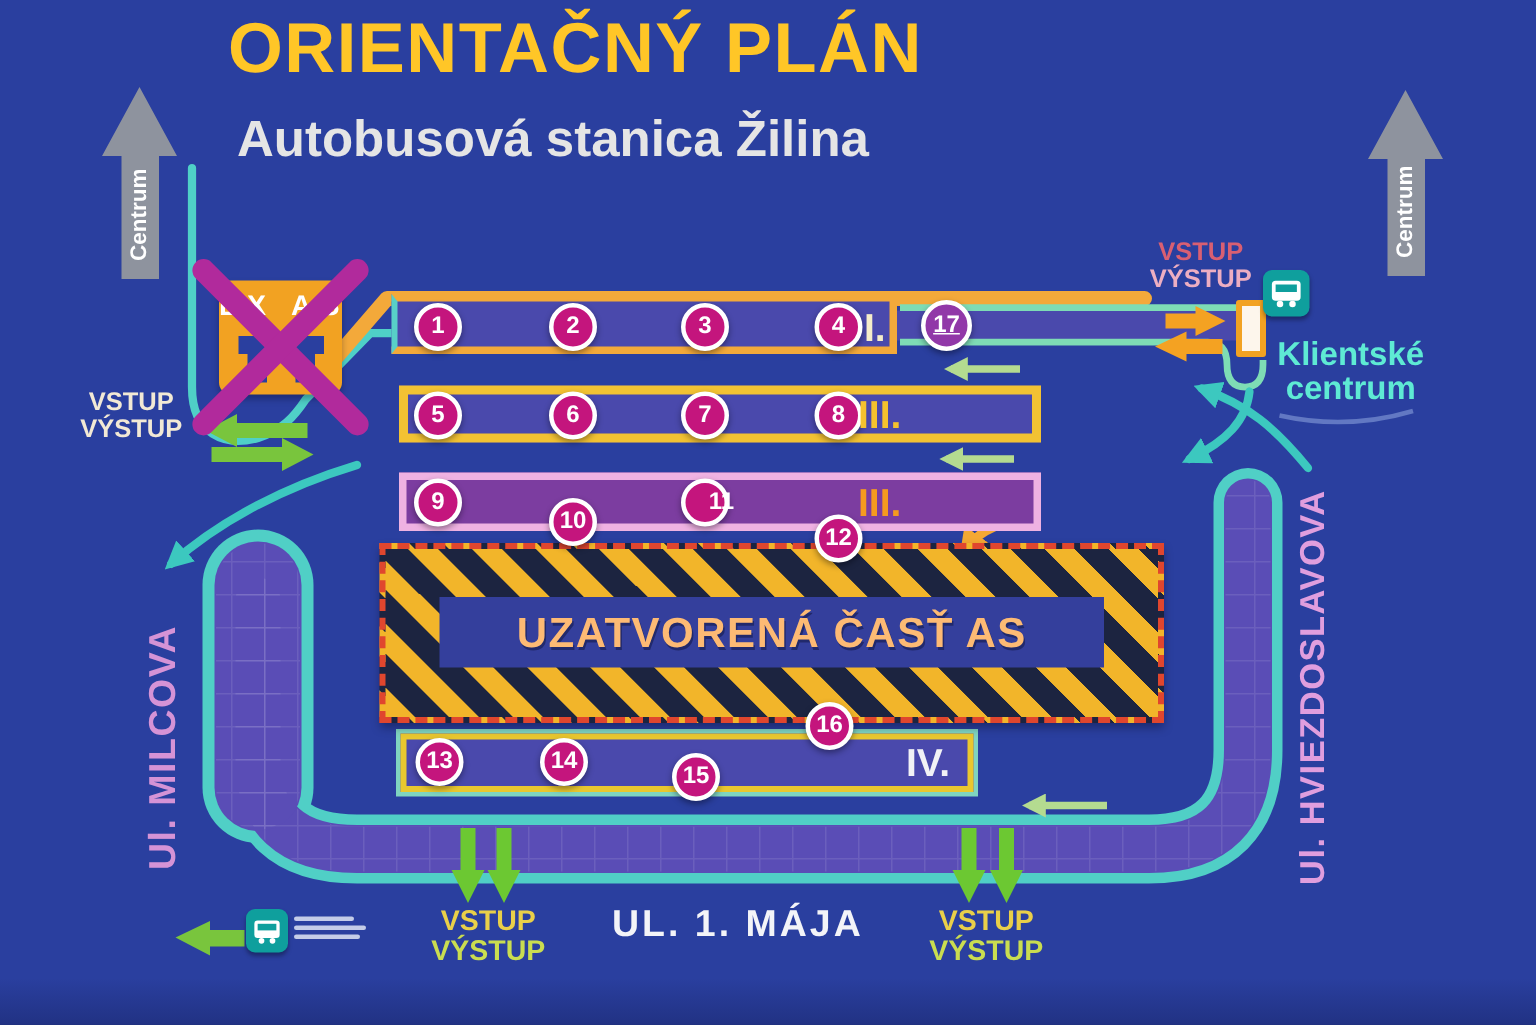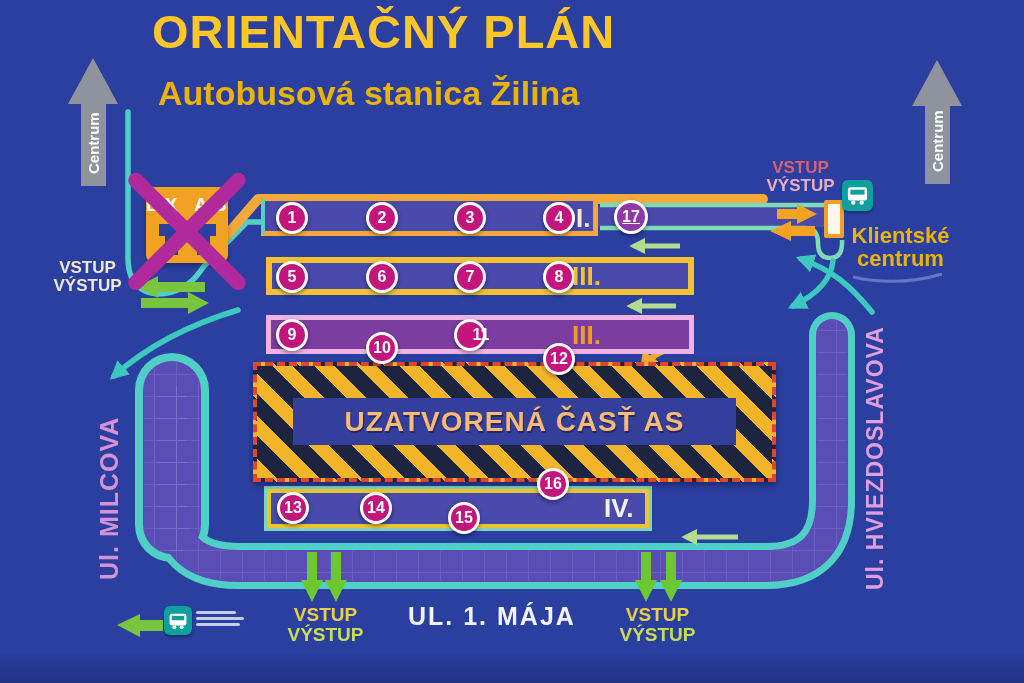--- a/index.html
+++ b/index.html
@@ -123,21 +123,21 @@
   <div class="stop" style="left:360px;top:492px;">14</div>
   <div class="stop" style="left:448px;top:492px;margin-top:10px;">15</div>
   <div class="stop" style="left:537px;top:468px;">16</div>
 
   <div class="rowlabel" style="left:576px;top:203px;color:#f5edc9;">I.</div>
   <div class="rowlabel" style="left:572px;top:261px;color:#f4c22e;">III.</div>
   <div class="rowlabel" style="left:572px;top:320px;color:#f59a1f;">III.</div>
   <div class="rowlabel" style="left:604px;top:493px;color:#f2f2f6;">IV.</div>
 
   <div class="lbl" style="left:152px;top:4px;font-size:47px;color:#ffc627;letter-spacing:1px;">ORIENTAČNÝ PLÁN</div>
-  <div class="lbl" style="left:158px;top:74px;font-size:34px;color:#eab308;">Autobusová stanica Žilina</div>
+  <div class="lbl" style="left:158px;top:74px;font-size:34px;color:#e5e5e5;">Autobusová stanica Žilina</div>
 
   <div class="vtext" style="position:absolute;left:80px;top:102px;width:26px;height:82px;color:#fff;font-size:15px;">Centrum</div>
   <div class="vtext" style="position:absolute;left:924px;top:100px;width:26px;height:82px;color:#fff;font-size:15px;">Centrum</div>
 
   <div style="position:absolute;left:146px;top:187px;width:82px;height:76px;background:#f2a222;border-radius:8px;
               box-shadow:0 3px 5px rgba(0,0,20,.3);">
     <div class="lbl" style="left:0;top:7px;width:82px;text-align:center;color:#fff;font-size:19px;letter-spacing:6px;">EX AS</div>
     <div style="position:absolute;left:13px;top:37px;width:57px;height:12px;background:#2a3f9f;"></div>
     <div style="position:absolute;left:19px;top:49px;width:13px;height:19px;background:#2a3f9f;"></div>
     <div style="position:absolute;left:51px;top:49px;width:13px;height:19px;background:#2a3f9f;"></div>
@@ -155,21 +155,21 @@
   </div>
   <div class="entr" style="left:278px;top:605px;width:95px;font-size:19px;">
     <div style="color:#e9cf49;">VSTUP</div>
     <div style="color:#cadd50;">VÝSTUP</div>
   </div>
   <div class="entr" style="left:610px;top:605px;width:95px;font-size:19px;">
     <div style="color:#e9cf49;">VSTUP</div>
     <div style="color:#cadd50;">VÝSTUP</div>
   </div>
 
-  <div class="entr" style="left:843px;top:224px;width:115px;font-size:22px;color:#eab308;">
+  <div class="entr" style="left:843px;top:224px;width:115px;font-size:22px;color:#5eead4;">
     <div>Klientské</div>
     <div>centrum</div>
   </div>
 
   <div class="gate" style="left:824px;top:200px;"></div>
 
   <div class="busicon" style="left:842px;top:180px;width:31px;height:31px;">
     <svg width="25" height="25" viewBox="0 0 30 30">
       <rect x="3.5" y="5" width="23" height="16" rx="3" fill="#ffffff"></rect>
       <rect x="6.5" y="8" width="17" height="6" fill="#0f9f9d"></rect>

